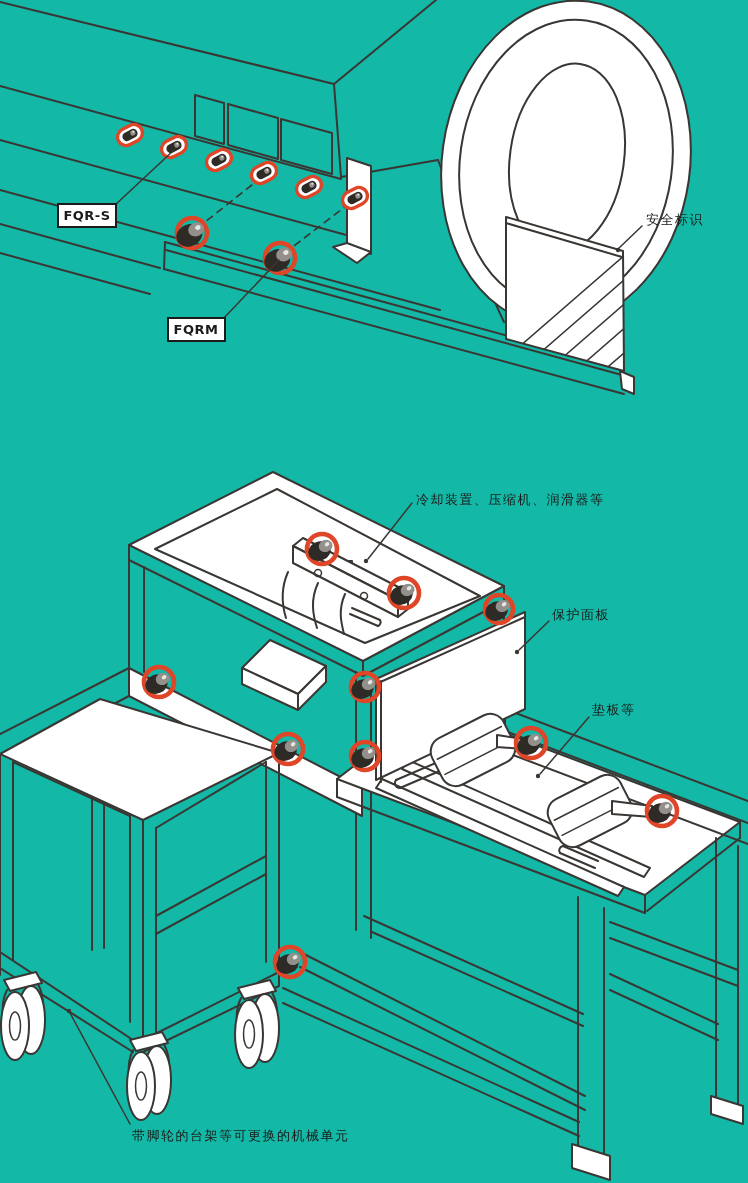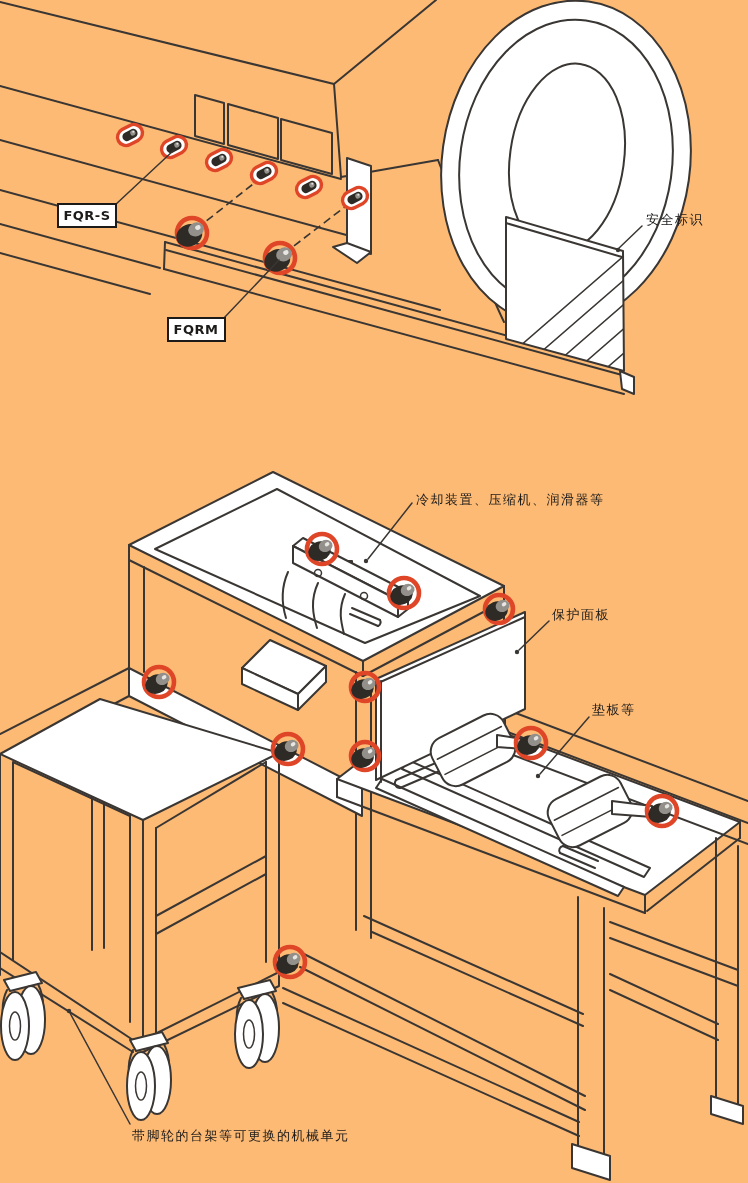--- a/index.html
+++ b/index.html
@@ -1,19 +1,19 @@
 <!DOCTYPE html>
 <html style="--c-line: #3a3633; --c-red: #df4527; --c-dark: #2e2a26; --c-gray: #93908b; --c-text: #1c1b1a;"><head>
 <meta charset="utf-8">
 <style>
   :root{
     --c-line:#3a3633; --c-red:#df4527; --c-dark:#2e2a26; --c-gray:#93908b; --c-text:#1c1b1a;
   }
   html,body{margin:0;padding:0;background:#fff;}
-  .canvas{position:relative;width:748px;height:1183px;background:#fdba74;overflow:hidden;}
+  .canvas{position:relative;width:748px;height:1183px;background:#14b8a6;overflow:hidden;}
   svg{display:block;}
   .ln{fill:none;stroke:var(--c-line);stroke-width:2;stroke-linecap:round;stroke-linejoin:round;}
   .lnf{fill:#fff;stroke:var(--c-line);stroke-width:2;stroke-linejoin:round;stroke-linecap:round;}
   .thin{stroke-width:1.5;}
   .dash{fill:none;stroke:var(--c-line);stroke-width:1.6;stroke-dasharray:8 4.5;}
   .ring{fill:none;stroke:var(--c-red);stroke-width:4.6;}
   .pill{fill:#fff;stroke:var(--c-red);stroke-width:3.4;}
   .dark{fill:var(--c-dark);stroke:none;}
   .gray{fill:var(--c-gray);stroke:none;}
   .lite{fill:#e8e6e3;stroke:none;}

